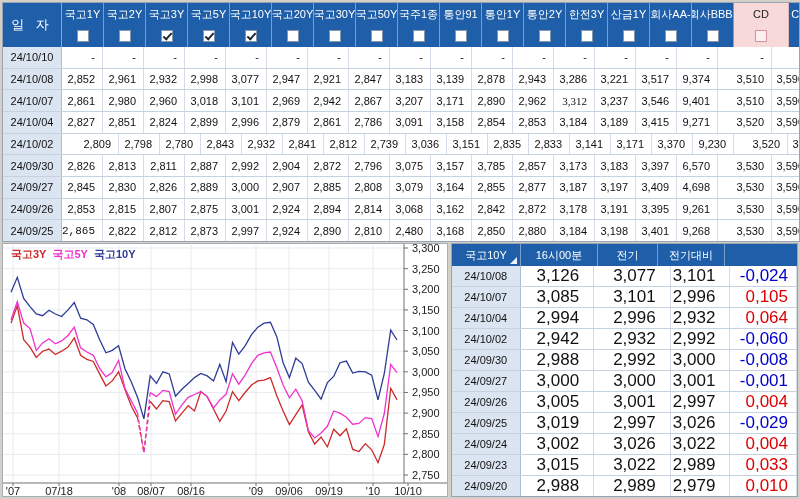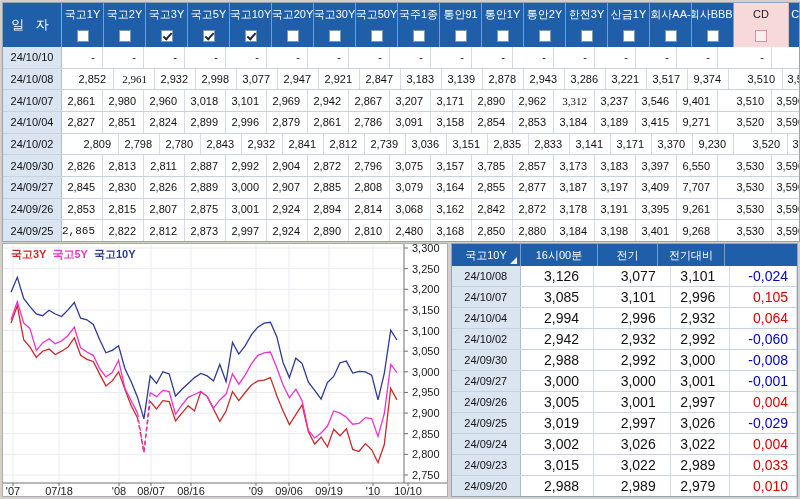--- a/index.html
+++ b/index.html
@@ -40,21 +40,21 @@
   .dhead{display:flex;height:22px;flex-shrink:0;background:#1f5fa9;}
   .dhead .dh{color:#fff;font-size:11px;display:flex;align-items:center;justify-content:center;
              border-right:1px solid rgba(255,255,255,.4);position:relative;box-sizing:border-box;}
   .sort-tri{position:absolute;right:3px;bottom:2px;width:0;height:0;
             border-left:7px solid transparent;border-bottom:7px solid #f0f4fa;}
   .dbody{flex:1;display:flex;flex-direction:column;}
   .drow{flex:1;display:flex;border-bottom:1px solid #c7d2e0;}
   .drow:last-child{border-bottom:none;}
   .ddate{background:#dbe5f1;border-right:1px solid #aebdcf;font-size:11px;color:#111;
          display:flex;align-items:center;justify-content:center;box-sizing:border-box;}
-  .dcell{font-size:14px;color:#111;display:flex;align-items:center;justify-content:flex-end;
+  .dcell{font-size:17px;color:#111;display:flex;align-items:center;justify-content:flex-end;
          padding-right:14px;box-sizing:border-box;border-right:1px solid #d4dce8;}
   .dcell.diff{padding-right:8px;}
   .dcell.pos{color:#dd0000;}
   .dcell.neg{color:#0000cc;}
 </style>
 </head>
 <body>
 
 <div id="screen">
 
@@ -186,22 +186,22 @@
           <div class="mcell" style="width: 41px;">-</div>
           <div class="mcell" style="width: 41px;">-</div>
           <div class="mcell" style="width: 41px;">-</div>
           <div class="mcell" style="width: 41px;">-</div>
           <div class="mcell" style="width: 41px;">-</div>
           <div class="mcell" style="width: 54px;">-</div>
           <div class="mcell" style="width: 40px;">-</div>
         </div>
         <div class="mrow">
           <div class="mdate">24/10/08</div>
-          <div class="mcell" style="width: 41px; margin-left: 11px;">2,852</div>
-          <div class="mcell" style="width: 41px; font-family: Liberation Serif, serif;">2,961</div>
+          <div class="mcell" style="width: 41px;">2,852</div>
+          <div class="mcell" style="width: 41px;">2,961</div>
           <div class="mcell" style="width: 41px;">2,932</div>
           <div class="mcell" style="width: 41px;">2,998</div>
           <div class="mcell" style="width: 41px;">3,077</div>
           <div class="mcell" style="width: 41px;">2,947</div>
           <div class="mcell" style="width: 41px;">2,921</div>
           <div class="mcell" style="width: 41px;">2,847</div>
           <div class="mcell" style="width: 41px;">3,183</div>
           <div class="mcell" style="width: 41px;">3,139</div>
           <div class="mcell" style="width: 41px;">2,878</div>
           <div class="mcell" style="width: 41px;">2,943</div>
@@ -285,42 +285,42 @@
           <div class="mcell" style="width: 41px;">2,904</div>
           <div class="mcell" style="width: 41px;">2,872</div>
           <div class="mcell" style="width: 41px;">2,796</div>
           <div class="mcell" style="width: 41px;">3,075</div>
           <div class="mcell" style="width: 41px;">3,157</div>
           <div class="mcell" style="width: 41px;">3,785</div>
           <div class="mcell" style="width: 41px;">2,857</div>
           <div class="mcell" style="width: 41px;">3,173</div>
           <div class="mcell" style="width: 41px;">3,183</div>
           <div class="mcell" style="width: 41px;">3,397</div>
-          <div class="mcell" style="width: 41px;">6,550</div>
+          <div class="mcell" style="width: 41px;">6,570</div>
           <div class="mcell" style="width: 54px;">3,530</div>
           <div class="mcell" style="width: 40px;">3,590</div>
         </div>
         <div class="mrow">
           <div class="mdate">24/09/27</div>
           <div class="mcell" style="width: 41px;">2,845</div>
           <div class="mcell" style="width: 41px;">2,830</div>
           <div class="mcell" style="width: 41px;">2,826</div>
           <div class="mcell" style="width: 41px;">2,889</div>
           <div class="mcell" style="width: 41px;">3,000</div>
           <div class="mcell" style="width: 41px;">2,907</div>
           <div class="mcell" style="width: 41px;">2,885</div>
           <div class="mcell" style="width: 41px;">2,808</div>
           <div class="mcell" style="width: 41px;">3,079</div>
           <div class="mcell" style="width: 41px;">3,164</div>
           <div class="mcell" style="width: 41px;">2,855</div>
           <div class="mcell" style="width: 41px;">2,877</div>
           <div class="mcell" style="width: 41px;">3,187</div>
           <div class="mcell" style="width: 41px;">3,197</div>
           <div class="mcell" style="width: 41px;">3,409</div>
-          <div class="mcell" style="width: 41px;">7,707</div>
+          <div class="mcell" style="width: 41px;">4,698</div>
           <div class="mcell" style="width: 54px;">3,530</div>
           <div class="mcell" style="width: 40px;">3,590</div>
         </div>
         <div class="mrow">
           <div class="mdate">24/09/26</div>
           <div class="mcell" style="width: 41px;">2,853</div>
           <div class="mcell" style="width: 41px;">2,815</div>
           <div class="mcell" style="width: 41px;">2,807</div>
           <div class="mcell" style="width: 41px;">2,875</div>
           <div class="mcell" style="width: 41px;">3,001</div>

